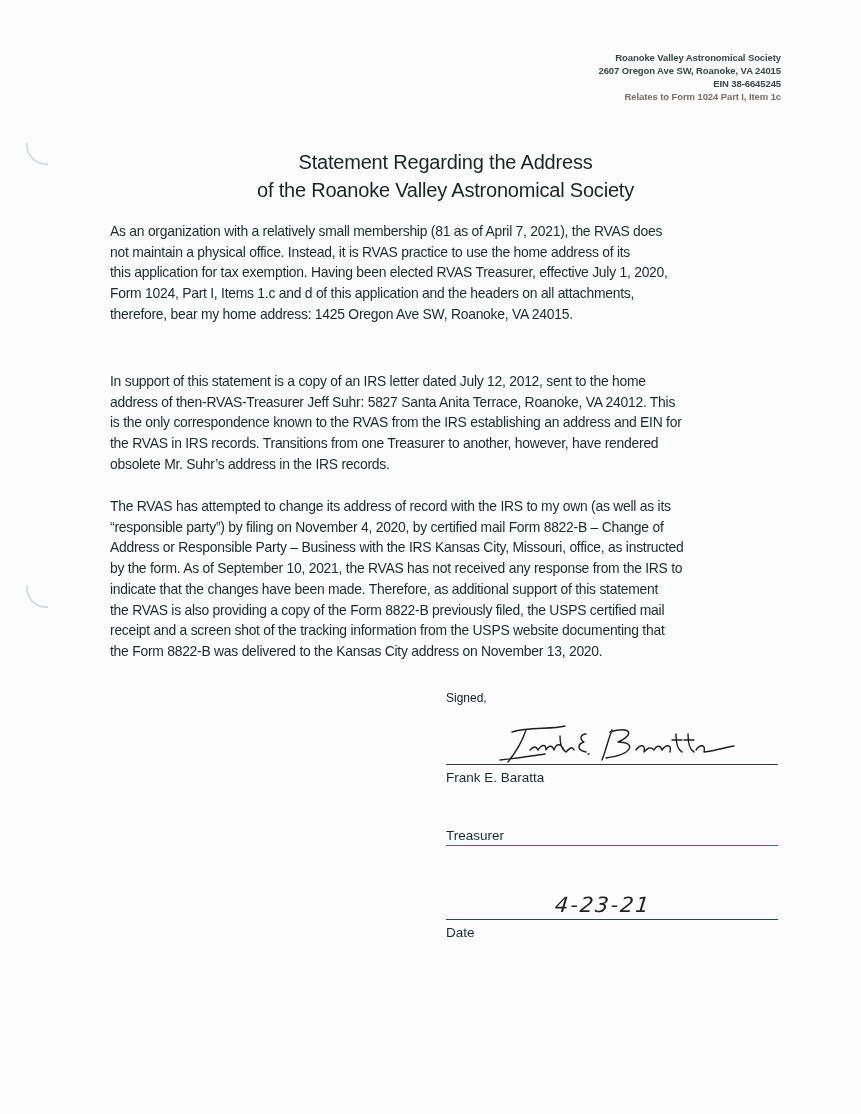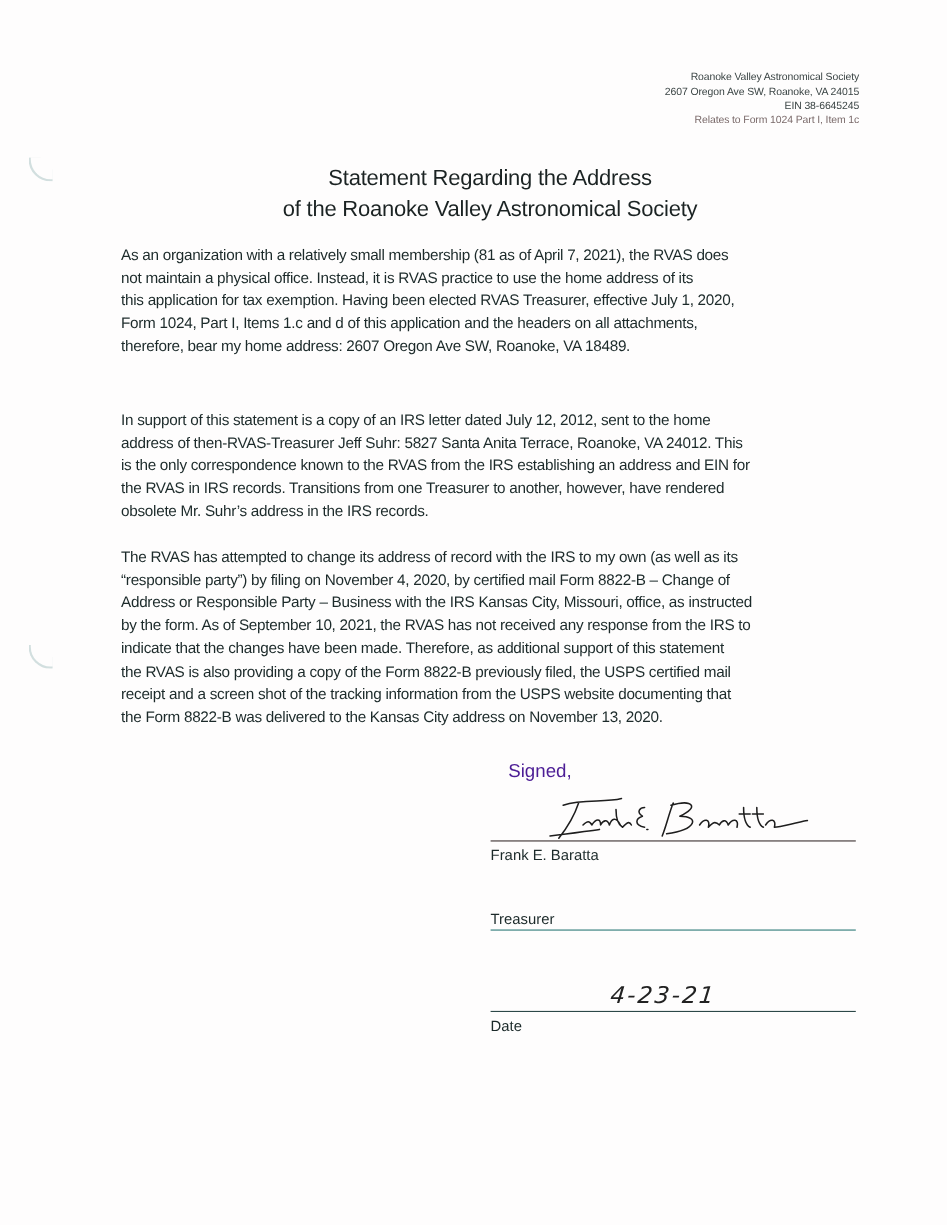--- a/index.html
+++ b/index.html
@@ -18,26 +18,27 @@
     .page {
       position: absolute;
       left: 0; top: 0;
       width: 861px;
       height: 1114px;
       background: #fefdfd;
     }
     .header-block {
       position: absolute;
       right: 80px;
-      top: 64px;
+      top: 51px;
       text-align: right;
       font-size: 9.5px;
       line-height: 13px;
       color: #3b4545;
       letter-spacing: -0.1px;
+      font-weight: bold;
     }
     .header-block .ref {
       color: #7a6a6a;
     }
     .title {
       position: absolute;
       left: 0;
       width: 891px;
       top: 148px;
       text-align: center;
@@ -54,24 +55,24 @@
       line-height: 20.7px;
       color: #1c2a2a;
       letter-spacing: -0.25px;
       word-spacing: 0px;
     }
     .para1 { top: 221px; }
     .para2 { top: 371px; }
     .para3 { top: 496px; }
     .signed {
       position: absolute;
-      left: 462px;
+      left: 446px;
       top: 691px;
-      font-size: 17px;
-      color: #4c1d95;
+      font-size: 12px;
+      color: #0f172a;
     }
     .sig-line {
       position: absolute;
       left: 446px;
       width: 332px;
       height: 0;
       border-top: 1.3px solid #2a3838;
     }
     .sig-line.l1 { top: 764px; border-top-color: #3a3030; }
     .sig-line.l2 { top: 845px; border-top-color: #2c7a78; }
@@ -135,21 +136,21 @@
   <div class="title">
     <div>Statement Regarding the Address</div>
     <div>of the Roanoke Valley Astronomical Society</div>
   </div>
 
   <div class="body-text para1">
     <div>As an organization with a relatively small membership (81 as of April 7, 2021), the RVAS does</div>
     <div>not maintain a physical office.  Instead, it is RVAS practice to use the home address of its</div>
     <div>this application for tax exemption. Having been elected RVAS Treasurer, effective July 1, 2020,</div>
     <div>Form 1024, Part I, Items 1.c and d of this application and the headers on all attachments,</div>
-    <div>therefore, bear my home address: 2607 Oregon Ave SW, Roanoke, VA 18489.</div>
+    <div>therefore, bear my home address: 1425 Oregon Ave SW, Roanoke, VA 24015.</div>
   </div>
 
   <div class="body-text para2">
     <div>In support of this statement is a copy of an IRS letter dated July 12, 2012, sent to the home</div>
     <div>address of then-RVAS-Treasurer Jeff Suhr: 5827 Santa Anita Terrace, Roanoke, VA 24012.  This</div>
     <div>is the only correspondence known to the RVAS from the IRS establishing an address and EIN for</div>
     <div>the RVAS in IRS records.  Transitions from one Treasurer to another, however, have rendered</div>
     <div>obsolete Mr. Suhr’s address in the IRS records.</div>
   </div>
 

